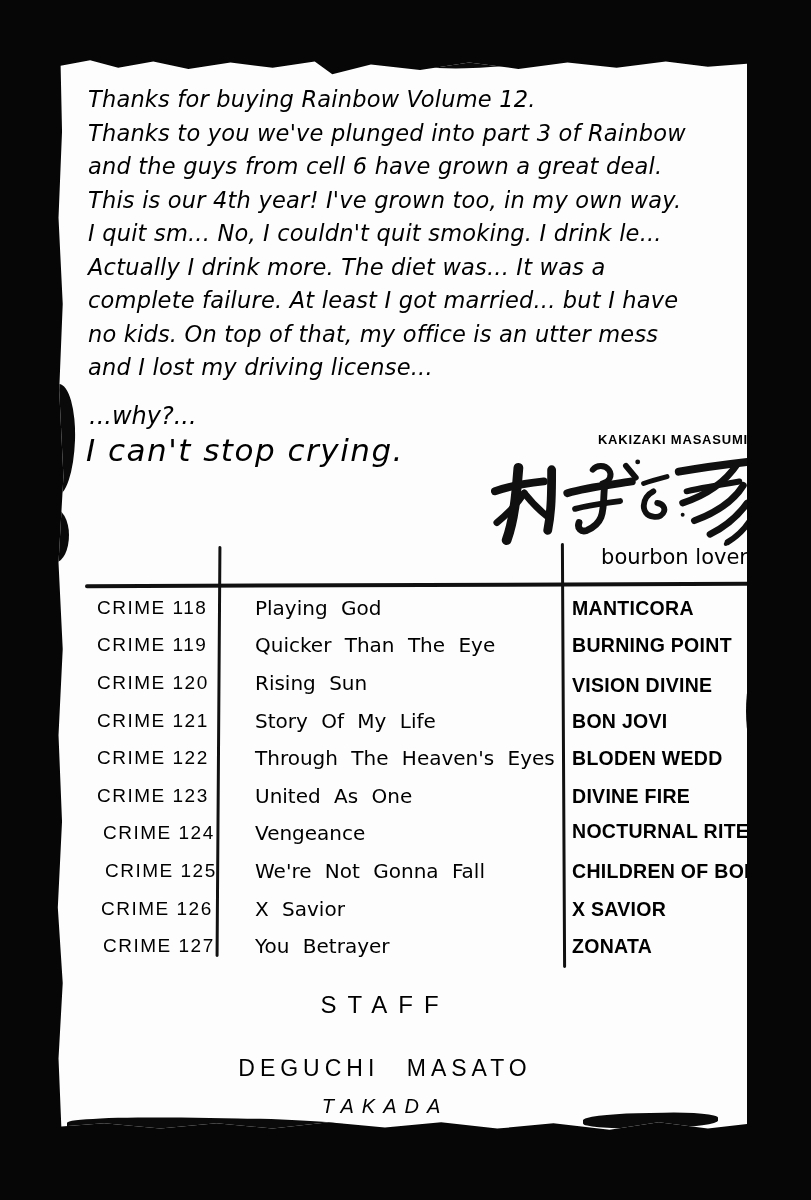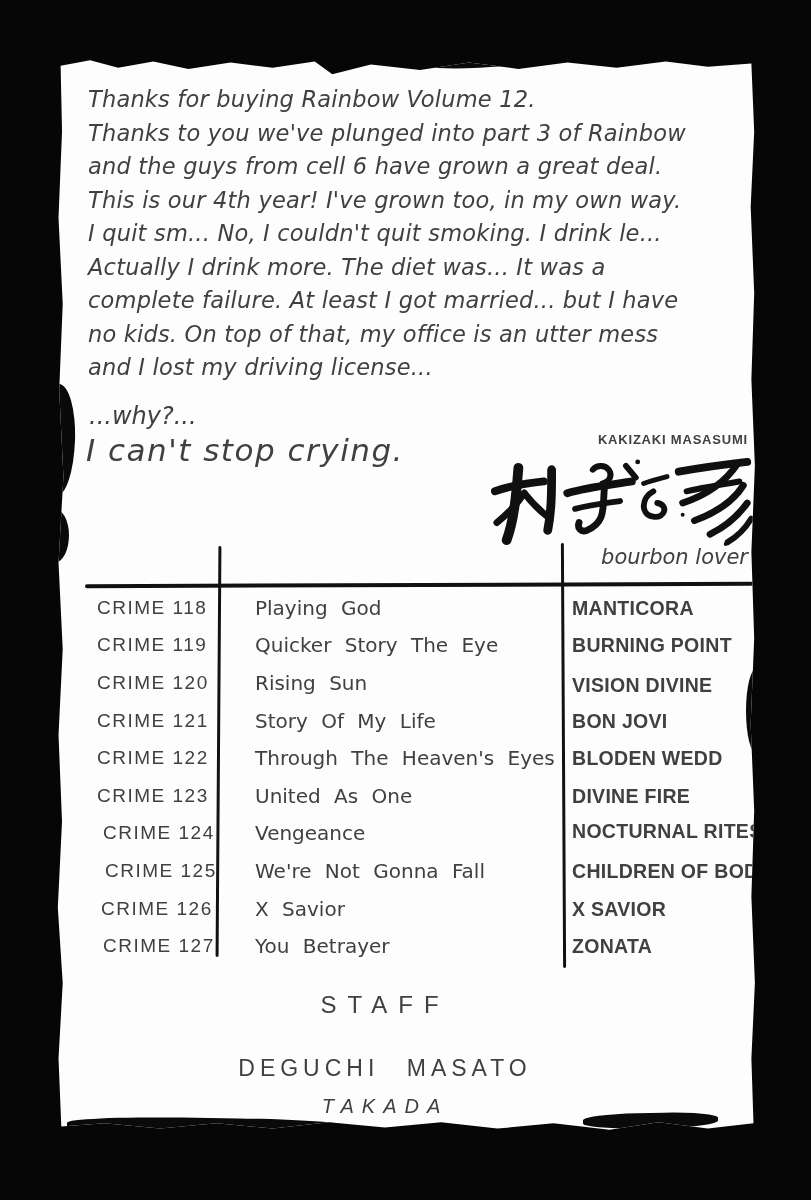--- a/index.html
+++ b/index.html
@@ -1,19 +1,19 @@
 <!DOCTYPE html>
 <html><head>
 <meta charset="utf-8">
 <style>
   html, body { margin: 0; padding: 0; background: #060606; }
   .stage {
-    position: relative; width: 811px; height: 1200px;
+    position: relative; width: 747px; height: 1200px;
     background: #060606; overflow: hidden;
-    font-family: "DejaVu Sans", sans-serif; color: #404040;
+    font-family: "DejaVu Sans", sans-serif; color: #000000;
   }
   .paper {
     position: absolute; left: 55px; top: 56px; width: 702px; height: 1078px;
     background: #fdfdfd;
     clip-path: polygon(
       0.8% 0.9%, 5% 0.4%, 9% 1.1%, 14% 0.5%, 19% 1.2%, 25% 0.6%, 31% 1.1%,
       37% 0.5%, 39.5% 1.7%, 45% 0.8%, 52% 1.3%, 59% 0.6%, 66% 1.2%, 73% 0.6%,
       80% 1.1%, 87% 0.5%, 93% 1.0%, 99.2% 0.7%,
       99.6% 7%, 99.1% 14%, 99.6% 22%, 99.2% 30%, 99.7% 38%, 99.2% 46%,
       99.6% 54%, 99.1% 62%, 99.6% 70%, 99.2% 78%, 99.7% 86%, 99.2% 93%, 99.5% 99.0%,
@@ -38,21 +38,21 @@
   }
   .why    { position: absolute; left: 34px; top: 346px; font-style: italic; font-size: 24px; }
   .crying { position: absolute; left: 31px; top: 376px; font-style: italic; font-size: 31px; letter-spacing: 1.5px; }
 
   .author {
     position: absolute; right: 9px; top: 376px;
     font-family: "Liberation Sans", sans-serif; font-weight: bold;
     font-size: 13px; letter-spacing: 0.8px; white-space: nowrap;
   }
   .calligraphy { position: absolute; right: 0px; top: 402px; width: 266px; height: 90px; }
-  .tagline { position: absolute; right: 9px; top: 489px; font-style: italic; font-size: 21px; text-align: center; }
+  .tagline { position: absolute; right: 9px; top: 489px; font-size: 21px; text-align: center; }
 
   .hline { position: absolute; left: 30px; top: 527px; width: 668px; height: 3.5px; background: #111; transform: rotate(-0.2deg); border-radius: 2px; }
   .vline { position: absolute; width: 3px; background: #111; border-radius: 2px; }
   .vl { left: 162px; top: 490px; height: 411px; transform: rotate(0.4deg); }
   .vr { left: 507px; top: 487px; height: 425px; transform: rotate(-0.3deg); }
 
   .rows { position: absolute; left: 0; top: 533px; width: 100%; }
   .trow { position: relative; height: 37.6px; }
   .trow > span { position: absolute; top: 50%; transform: translateY(-50%); white-space: nowrap; }
   .c-crime { left: 42px; font-family: "Liberation Sans", sans-serif; font-size: 19px; letter-spacing: 1.5px; }
@@ -141,21 +141,21 @@
     <div class="vline vr"></div>
 
     <div class="rows">
       <div class="trow">
         <span class="c-crime">CRIME 118</span>
         <span class="c-title">Playing God</span>
         <span class="c-band">MANTICORA</span>
       </div>
       <div class="trow">
         <span class="c-crime">CRIME 119</span>
-        <span class="c-title">Quicker Story The Eye</span>
+        <span class="c-title">Quicker Than The Eye</span>
         <span class="c-band">BURNING POINT</span>
       </div>
       <div class="trow">
         <span class="c-crime">CRIME 120</span>
         <span class="c-title">Rising Sun</span>
         <span class="c-band">VISION DIVINE</span>
       </div>
       <div class="trow">
         <span class="c-crime">CRIME 121</span>
         <span class="c-title">Story Of My Life</span>

